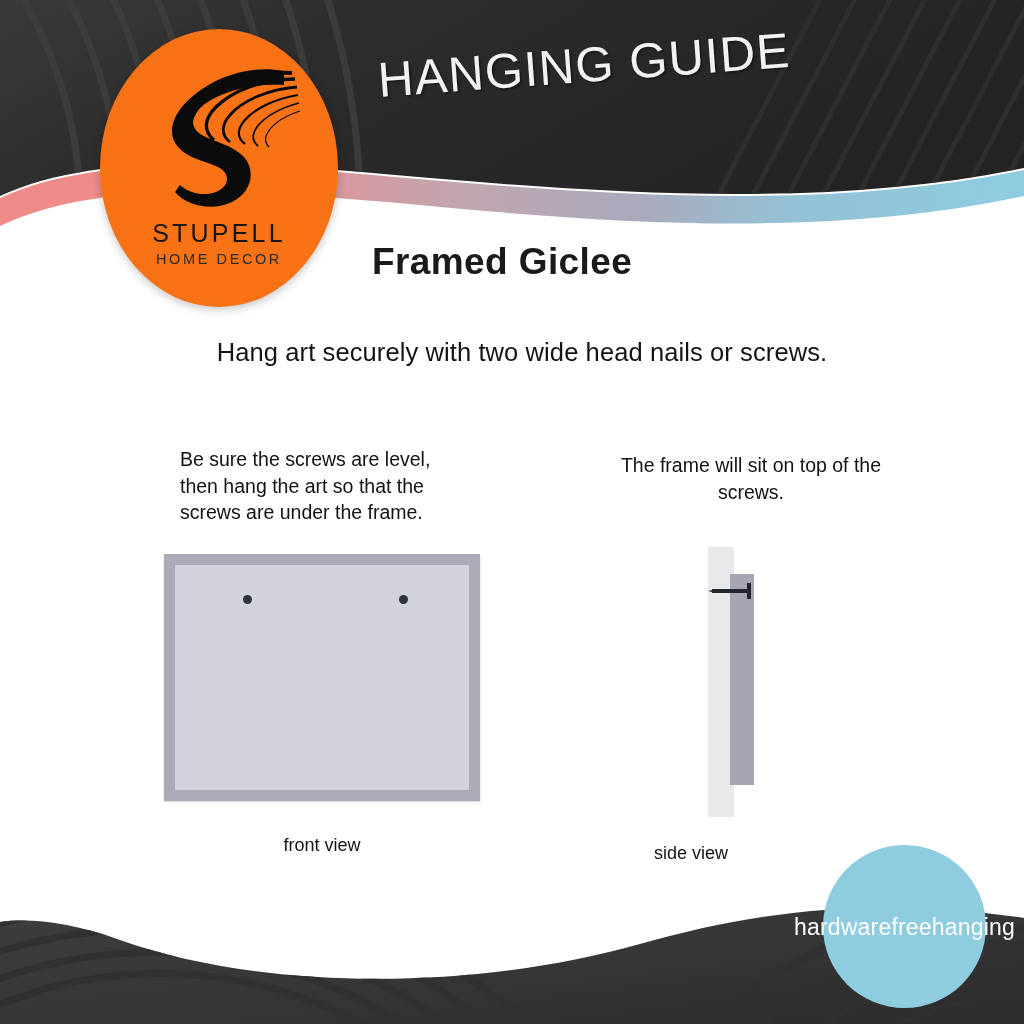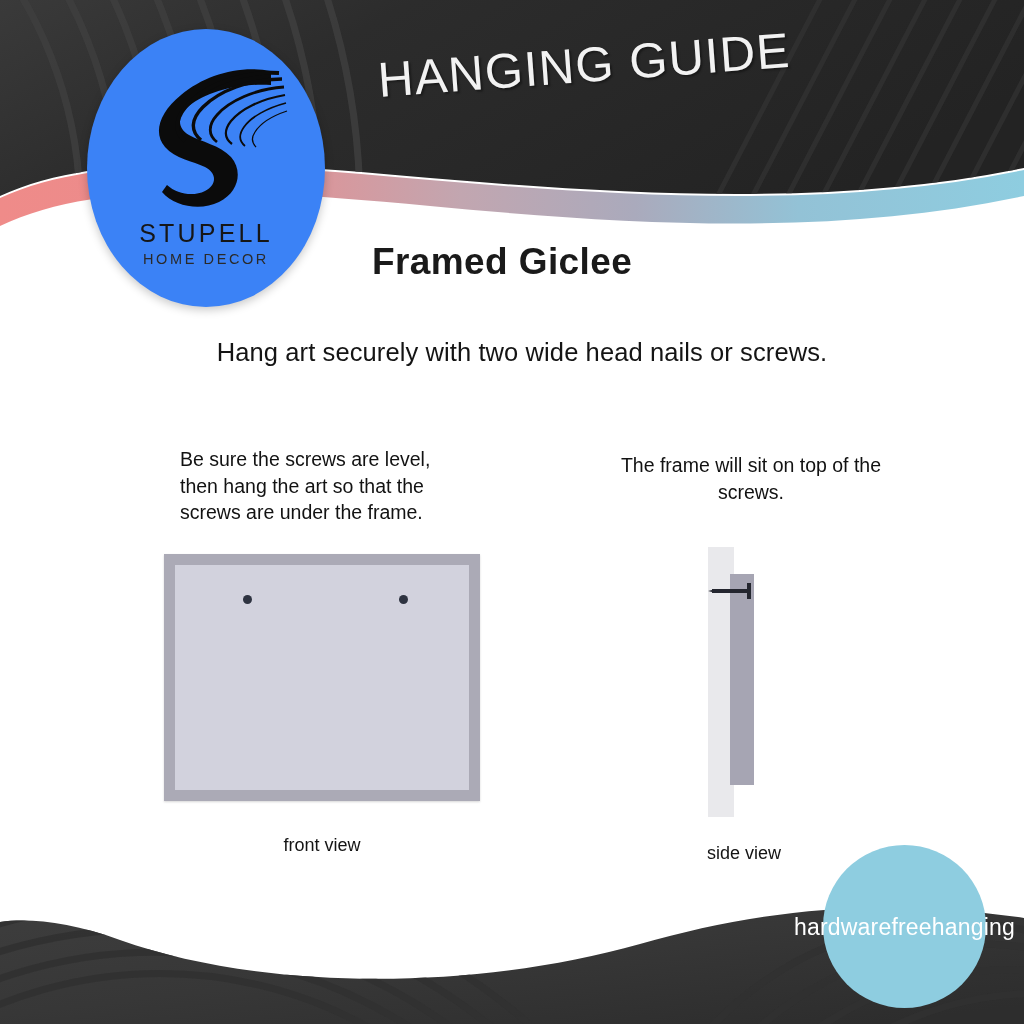--- a/index.html
+++ b/index.html
@@ -28,24 +28,24 @@
     font-weight:400;
     color:#f2f2f2;
     white-space:nowrap;
     text-shadow:2px 2px 2px rgba(0,0,0,0.35);
     font-family:"Liberation Sans", sans-serif;
   }
 
   
   #logo-badge {
     position:absolute;
-    left:87px; top:29px;
+    left:100px; top:29px;
     width:238px; height:278px;
     border-radius:50%;
-    background:#3b82f6;
+    background:#f97316;
     box-shadow:0 3px 10px rgba(0,0,0,0.22);
     overflow:hidden;
   }
   #logo-mark {
     position:absolute; left:32px; top:32px; width:174px; height:150px;
   }
   #logo-word-main {
     position:absolute; left:0; right:0; top:190px;
     text-align:center;
     font-size:25px;
@@ -170,21 +170,21 @@
   #side-nail-head {
     position:absolute;
     left:39px; top:36px;
     width:4px; height:16px;
     background:#24262f;
   }
   #label-side-view {
     position:absolute;
     left:654px; top:843px;
     width:180px;
-    text-align:center;
+    text-align:left;
     font-size:18px;
     color:#141414;
   }
 
   
   #hardware-badge {
     position:absolute;
     left:823px; top:845px;
     width:163px; height:163px;
     border-radius:50%;

